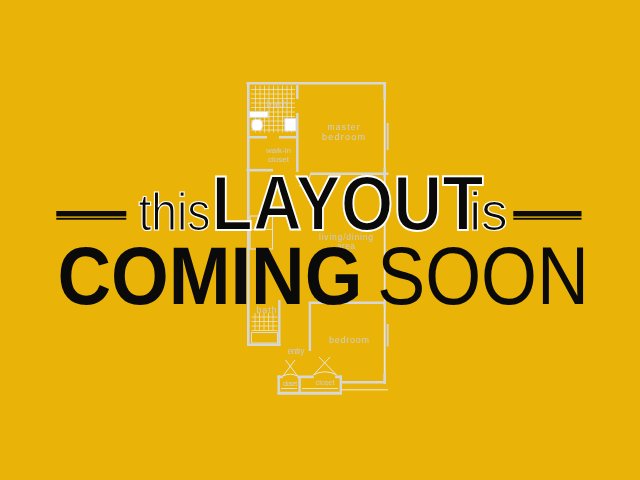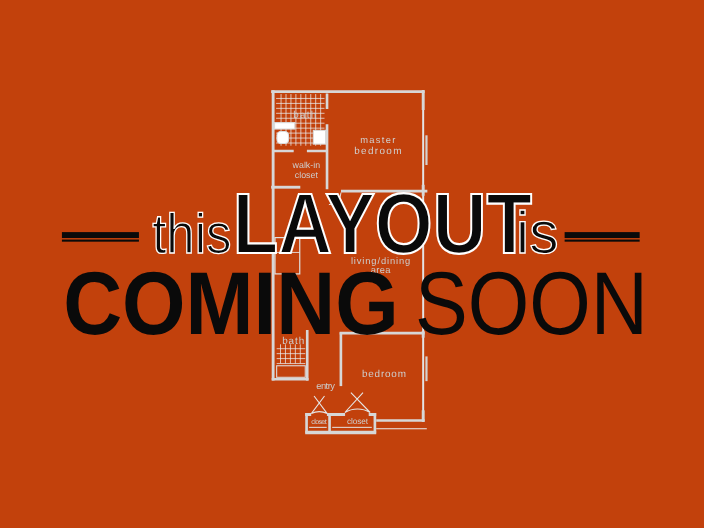--- a/index.html
+++ b/index.html
@@ -1,16 +1,16 @@
 <!DOCTYPE html>
 <html><head>
 <meta charset="utf-8">
 <style>
 html,body{margin:0;padding:0;background:#fff;}
-#stage{position:relative;width:640px;height:480px;background:#c2410c;overflow:hidden;
+#stage{position:relative;width:640px;height:480px;background:#eab308;overflow:hidden;
   font-family:"Liberation Sans",sans-serif;}
 svg{position:absolute;left:0;top:0;}
 </style>
 </head>
 <body>
 <div id="stage">
 
 <svg width="640" height="480" viewBox="0 0 640 480" fill="none">
   <g fill="none" stroke="#d7d7d7" stroke-width="2.6">
 

